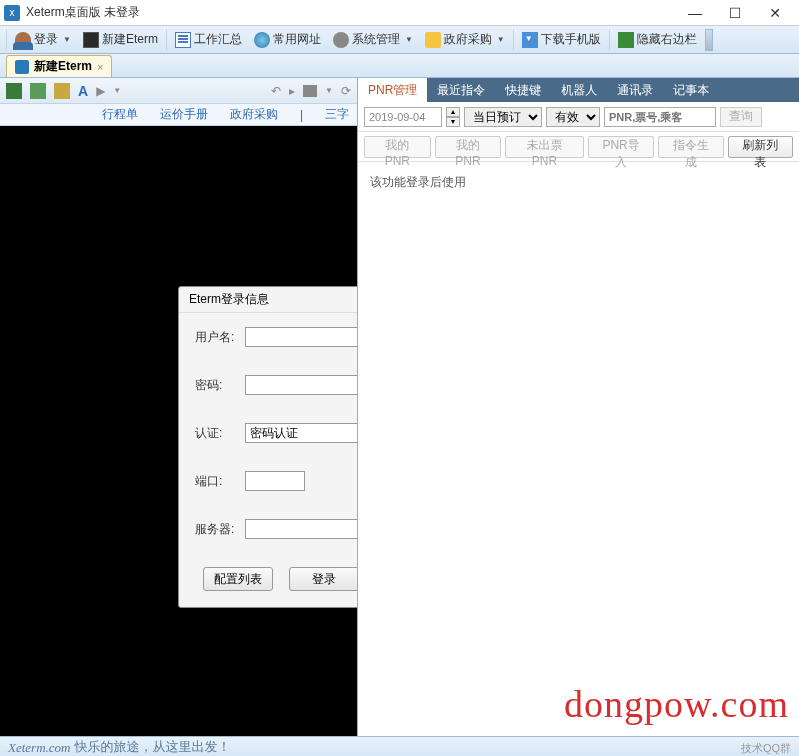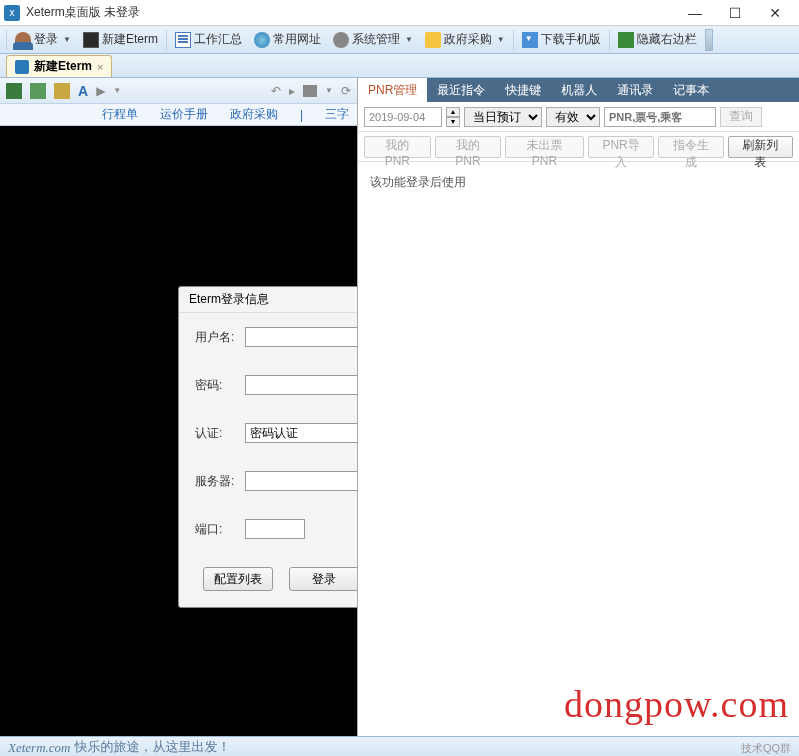--- a/index.html
+++ b/index.html
@@ -187,26 +187,26 @@
           </div>
           <div class="form-row">
             <label>密码:</label>
             <input type="password" style="">
           </div>
           <div class="form-row">
             <label>认证:</label>
             <input type="text" value="密码认证" style="">
           </div>
           <div class="form-row">
+            <label>端口:</label>
+            <input type="text" style="width: 60px; flex: 0 0 auto;">
+          </div>
+          <div class="form-row">
             <label>服务器:</label>
             <input type="text" style="">
-          </div>
-          <div class="form-row">
-            <label>端口:</label>
-            <input type="text" style="width: 60px; flex: 0 0 auto;">
           </div>
           <div class="dlg-buttons">
             <button>配置列表</button>
             <button>登录</button>
           </div>
         </div>
       </div>
 
     </div>
   </div>

